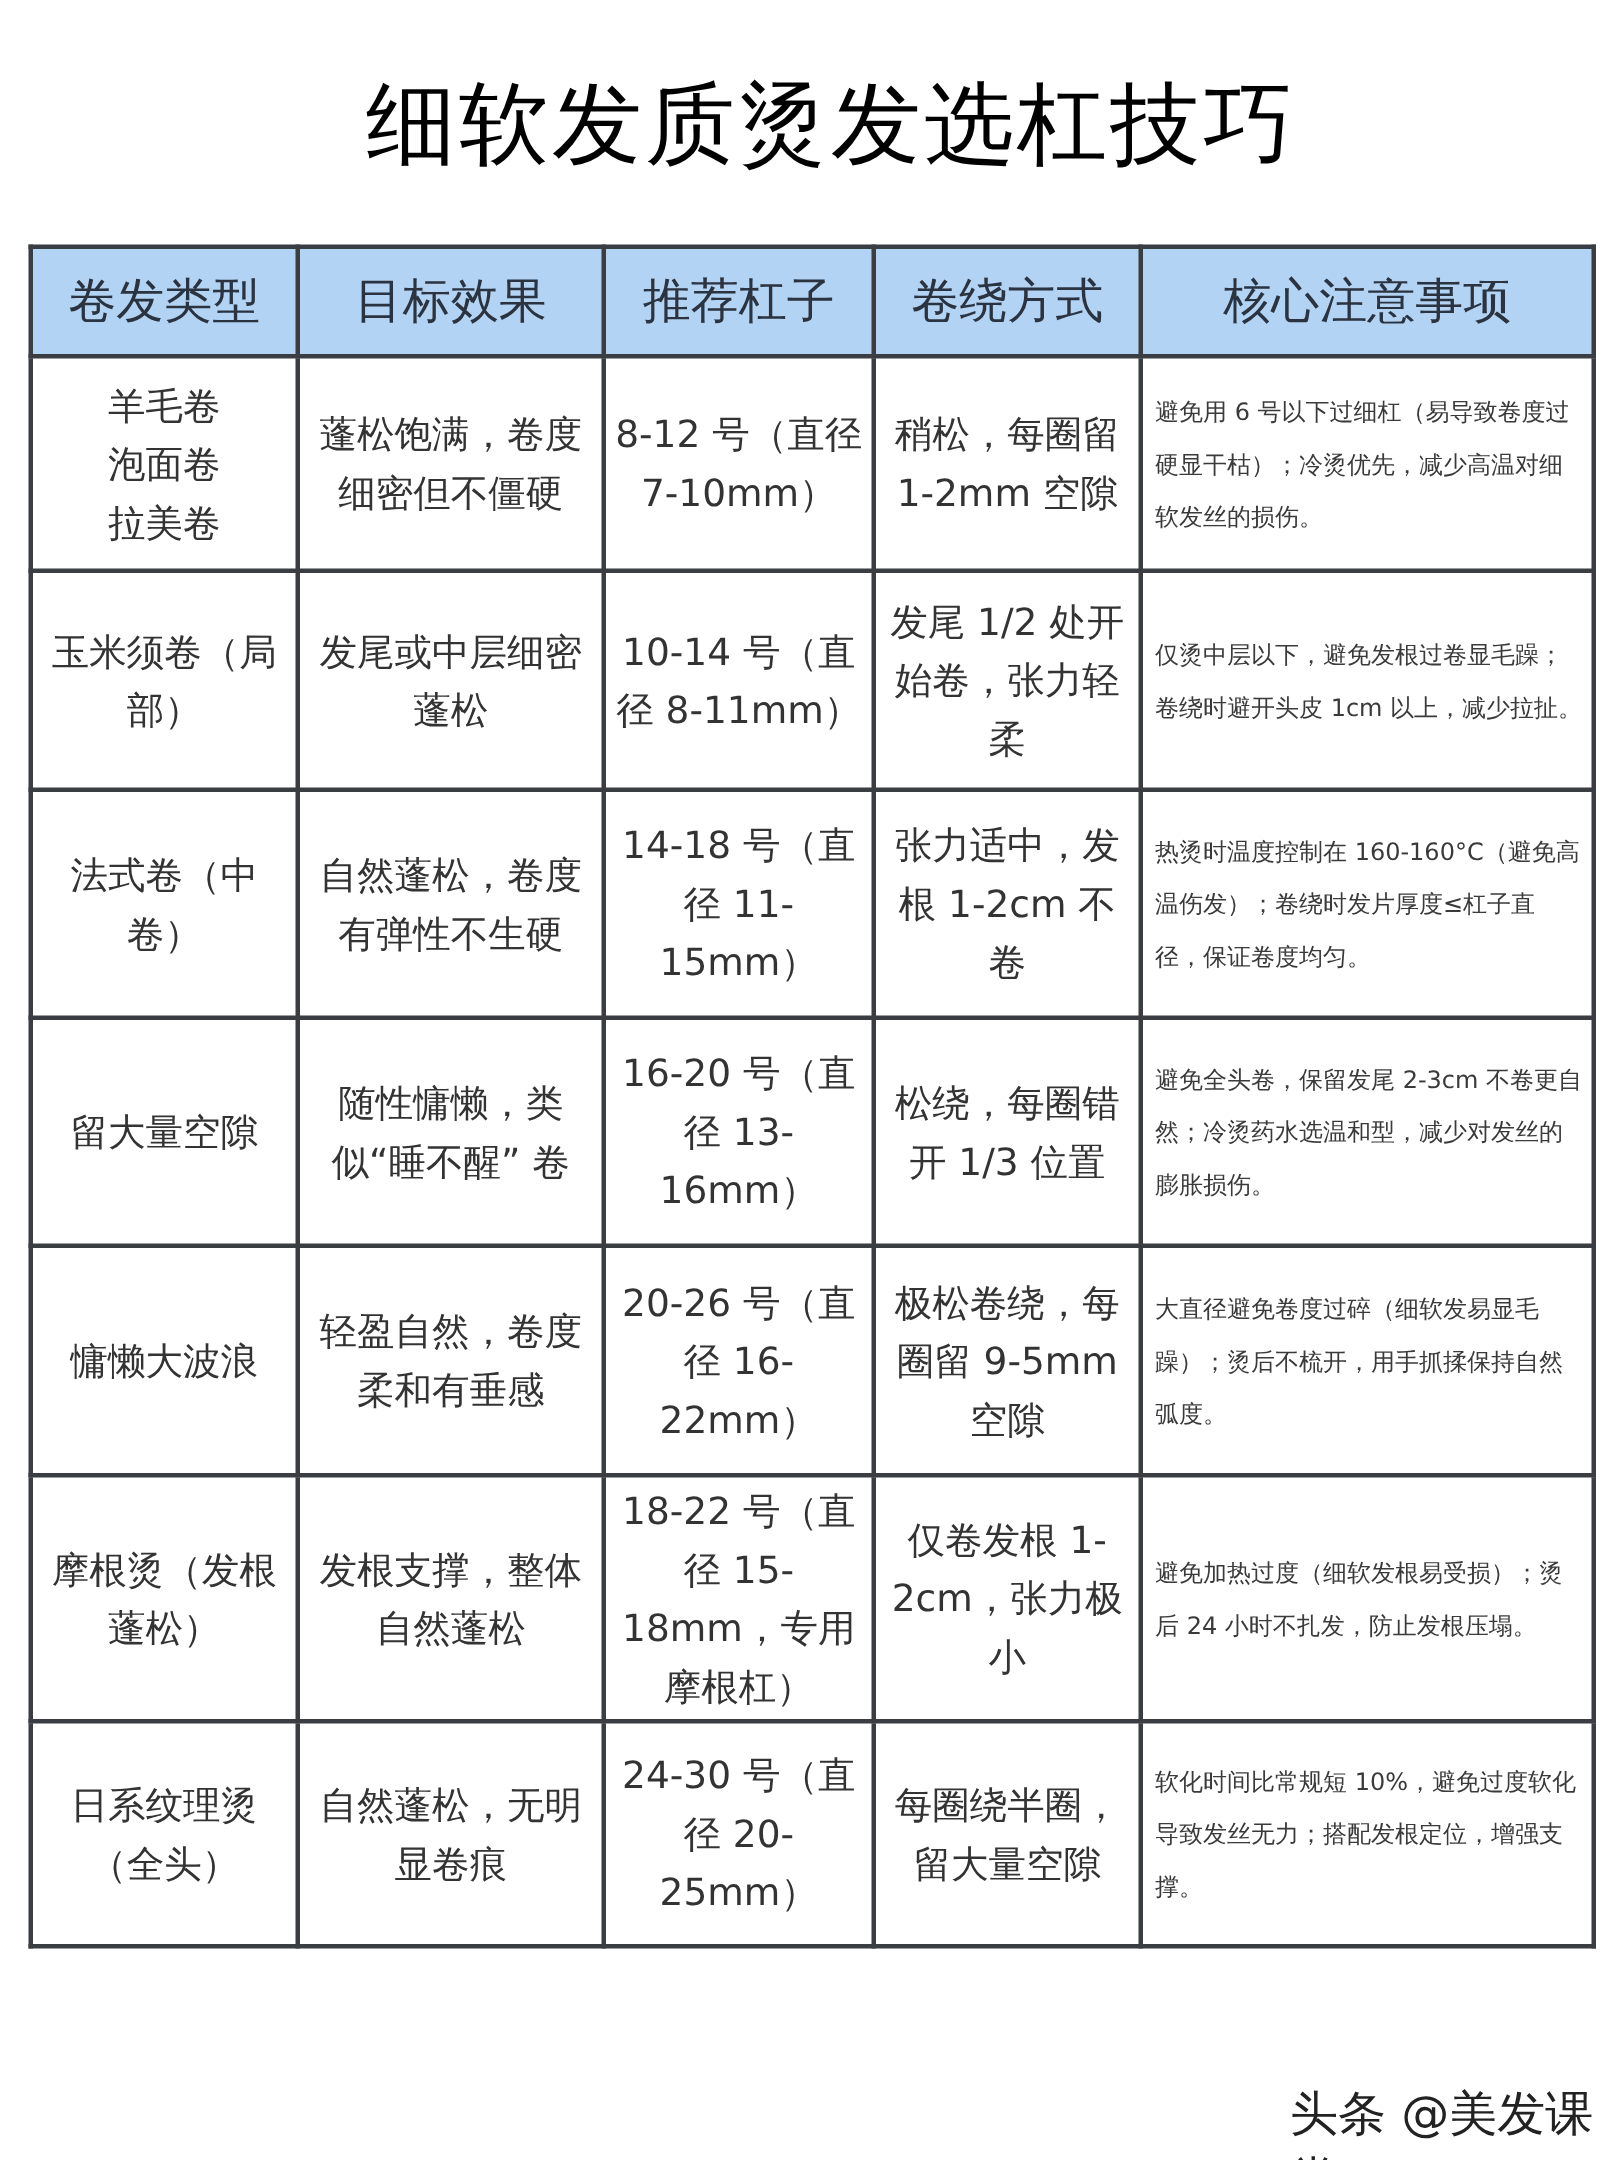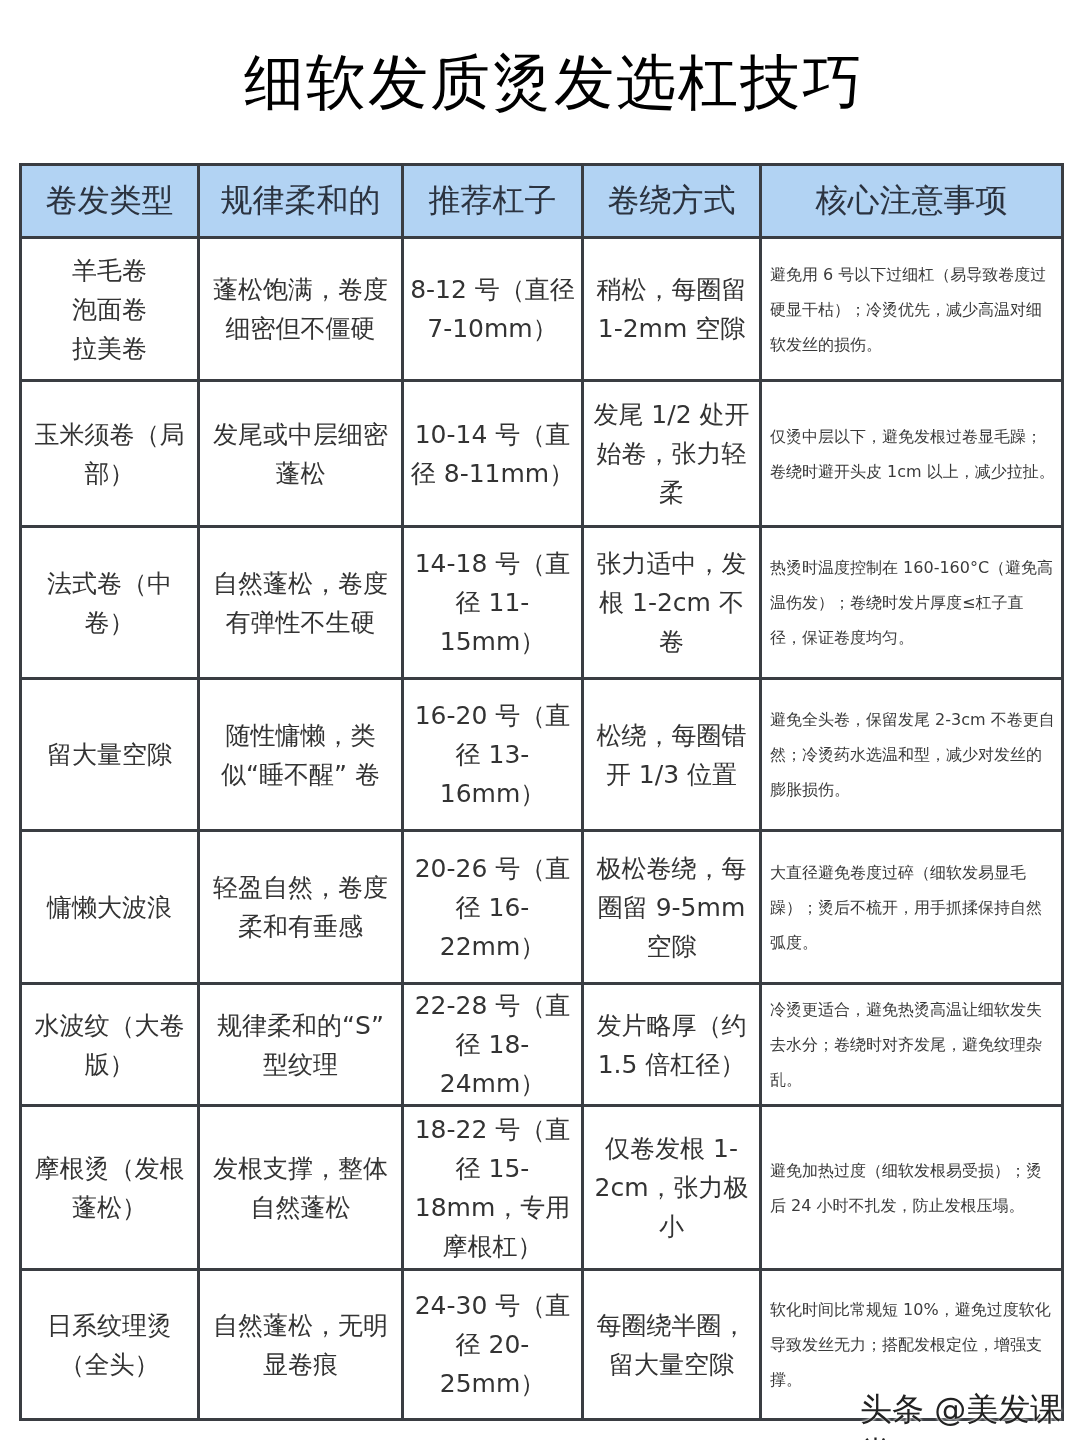--- a/index.html
+++ b/index.html
@@ -46,21 +46,21 @@
   <colgroup>
     <col style="width:178px">
       <col style="width:204px">
       <col style="width:180px">
       <col style="width:178px">
       <col style="width:302px">
   </colgroup>
   <thead>
     <tr>
       <th>卷发类型</th>
-      <th>规律柔和的</th>
+      <th>目标效果</th>
       <th>推荐杠子</th>
       <th>卷绕方式</th>
       <th>核心注意事项</th>
     </tr>
   </thead>
   <tbody>
     <tr style="height:143px">
       <td style="white-space:pre-line">羊毛卷
 泡面卷
 拉美卷</td>
@@ -90,27 +90,20 @@
       <td>松绕，每圈错开 1/3 位置</td>
       <td class="notes">避免全头卷，保留发尾 2-3cm 不卷更自然；冷烫药水选温和型，减少对发丝的膨胀损伤。</td>
     </tr>
     <tr style="height:153px">
       <td>慵懒大波浪</td>
       <td>轻盈自然，卷度柔和有垂感</td>
       <td>20-26 号（直径 16-22mm）</td>
       <td>极松卷绕，每圈留 9-5mm 空隙</td>
       <td class="notes">大直径避免卷度过碎（细软发易显毛躁）；烫后不梳开，用手抓揉保持自然弧度。</td>
     </tr>
-    <tr style="height:122px">
-      <td>水波纹（大卷版）</td>
-      <td>规律柔和的“S” 型纹理</td>
-      <td>22-28 号（直径 18-24mm）</td>
-      <td>发片略厚（约 1.5 倍杠径）</td>
-      <td class="notes">冷烫更适合，避免热烫高温让细软发失去水分；卷绕时对齐发尾，避免纹理杂乱。</td>
-    </tr>
     <tr style="height:164px">
       <td>摩根烫（发根蓬松）</td>
       <td>发根支撑，整体自然蓬松</td>
       <td>18-22 号（直径 15-18mm，专用摩根杠）</td>
       <td>仅卷发根 1-2cm，张力极小</td>
       <td class="notes">避免加热过度（细软发根易受损）；烫后 24 小时不扎发，防止发根压塌。</td>
     </tr>
     <tr style="height:150px">
       <td>日系纹理烫（全头）</td>
       <td>自然蓬松，无明显卷痕</td>

